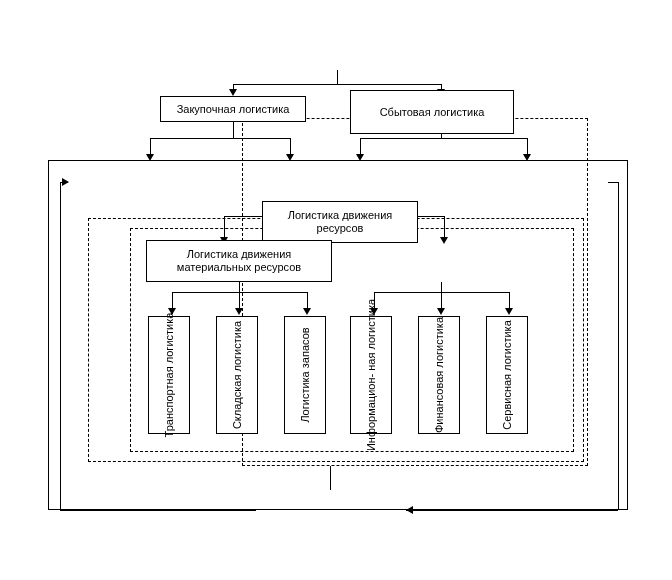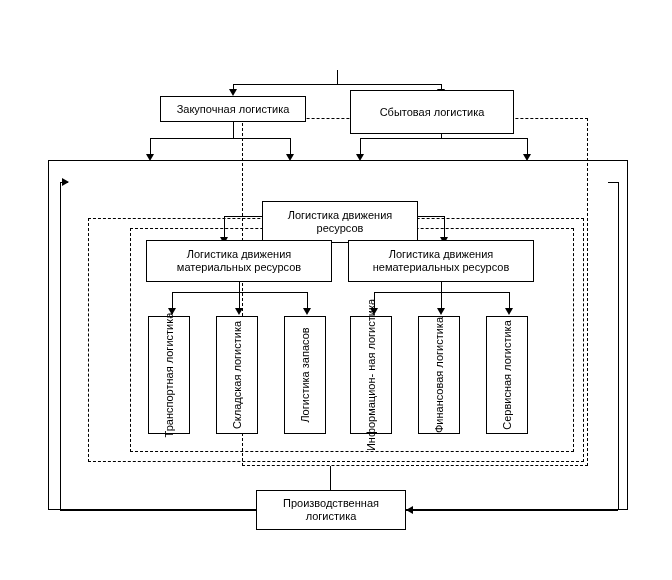--- a/index.html
+++ b/index.html
@@ -140,21 +140,20 @@
   <div class="ln lnv" style="left:290px; top:202px; height:14px;"></div>
   <div class="ln lnh" style="left:224px; top:216px; width:220px;"></div>
   <div class="ln lnv" style="left:224px; top:216px; height:22px;"></div>
   <div class="ln lnv" style="left:444px; top:216px; height:22px;"></div>
   <div class="arr arr-down" style="left:220px; top:237px;"></div>
   <div class="arr arr-down" style="left:440px; top:237px;"></div>
 
   <div class="ln lnv" style="left:360px; top:202px; height:14px;"></div>
 
   <div class="box" style="left:146px; top:240px; width:186px; height:42px;">Логистика движения материальных ресурсов</div>
-  <div class="box" style="left:348px; top:240px; width:186px; height:42px;">Логистика  движения нематериальных ресурсов</div>
 
   <div class="ln lnv" style="left:239px; top:282px; height:10px;"></div>
   <div class="ln lnh" style="left:172px; top:292px; width:135px;"></div>
   <div class="ln lnv" style="left:172px; top:292px; height:17px;"></div>
   <div class="ln lnv" style="left:239px; top:292px; height:17px;"></div>
   <div class="ln lnv" style="left:307px; top:292px; height:17px;"></div>
   <div class="arr arr-down" style="left:168px; top:308px;"></div>
   <div class="arr arr-down" style="left:235px; top:308px;"></div>
   <div class="arr arr-down" style="left:303px; top:308px;"></div>
 
@@ -180,21 +179,20 @@
   <div class="vbox" style="left:350px; top:316px; width:42px; height:118px;">
     <span>Информацион- ная логистика</span>
   </div>
   <div class="vbox" style="left:418px; top:316px; width:42px; height:118px;">
     <span>Финансовая логистика</span>
   </div>
   <div class="vbox" style="left:486px; top:316px; width:42px; height:118px;">
     <span>Сервисная логистика</span>
   </div>
 
-  <div class="box" style="left:256px; top:490px; width:150px; height:40px;">Производственная логистика</div>
 
   <div class="ln lnv" style="left:330px; top:466px; height:24px;"></div>
 
   <div class="ln lnh" style="left:60px; top:510px; width:196px;"></div>
   <div class="ln lnv" style="left:60px; top:182px; height:328px;"></div>
   <div class="ln lnh" style="left:60px; top:182px; width:8px;"></div>
   <div class="arr arr-right" style="left:62px; top:178px;"></div>
 
   <div class="ln lnh" style="left:608px; top:182px; width:10px;"></div>
   <div class="ln lnv" style="left:618px; top:182px; height:328px;"></div>

